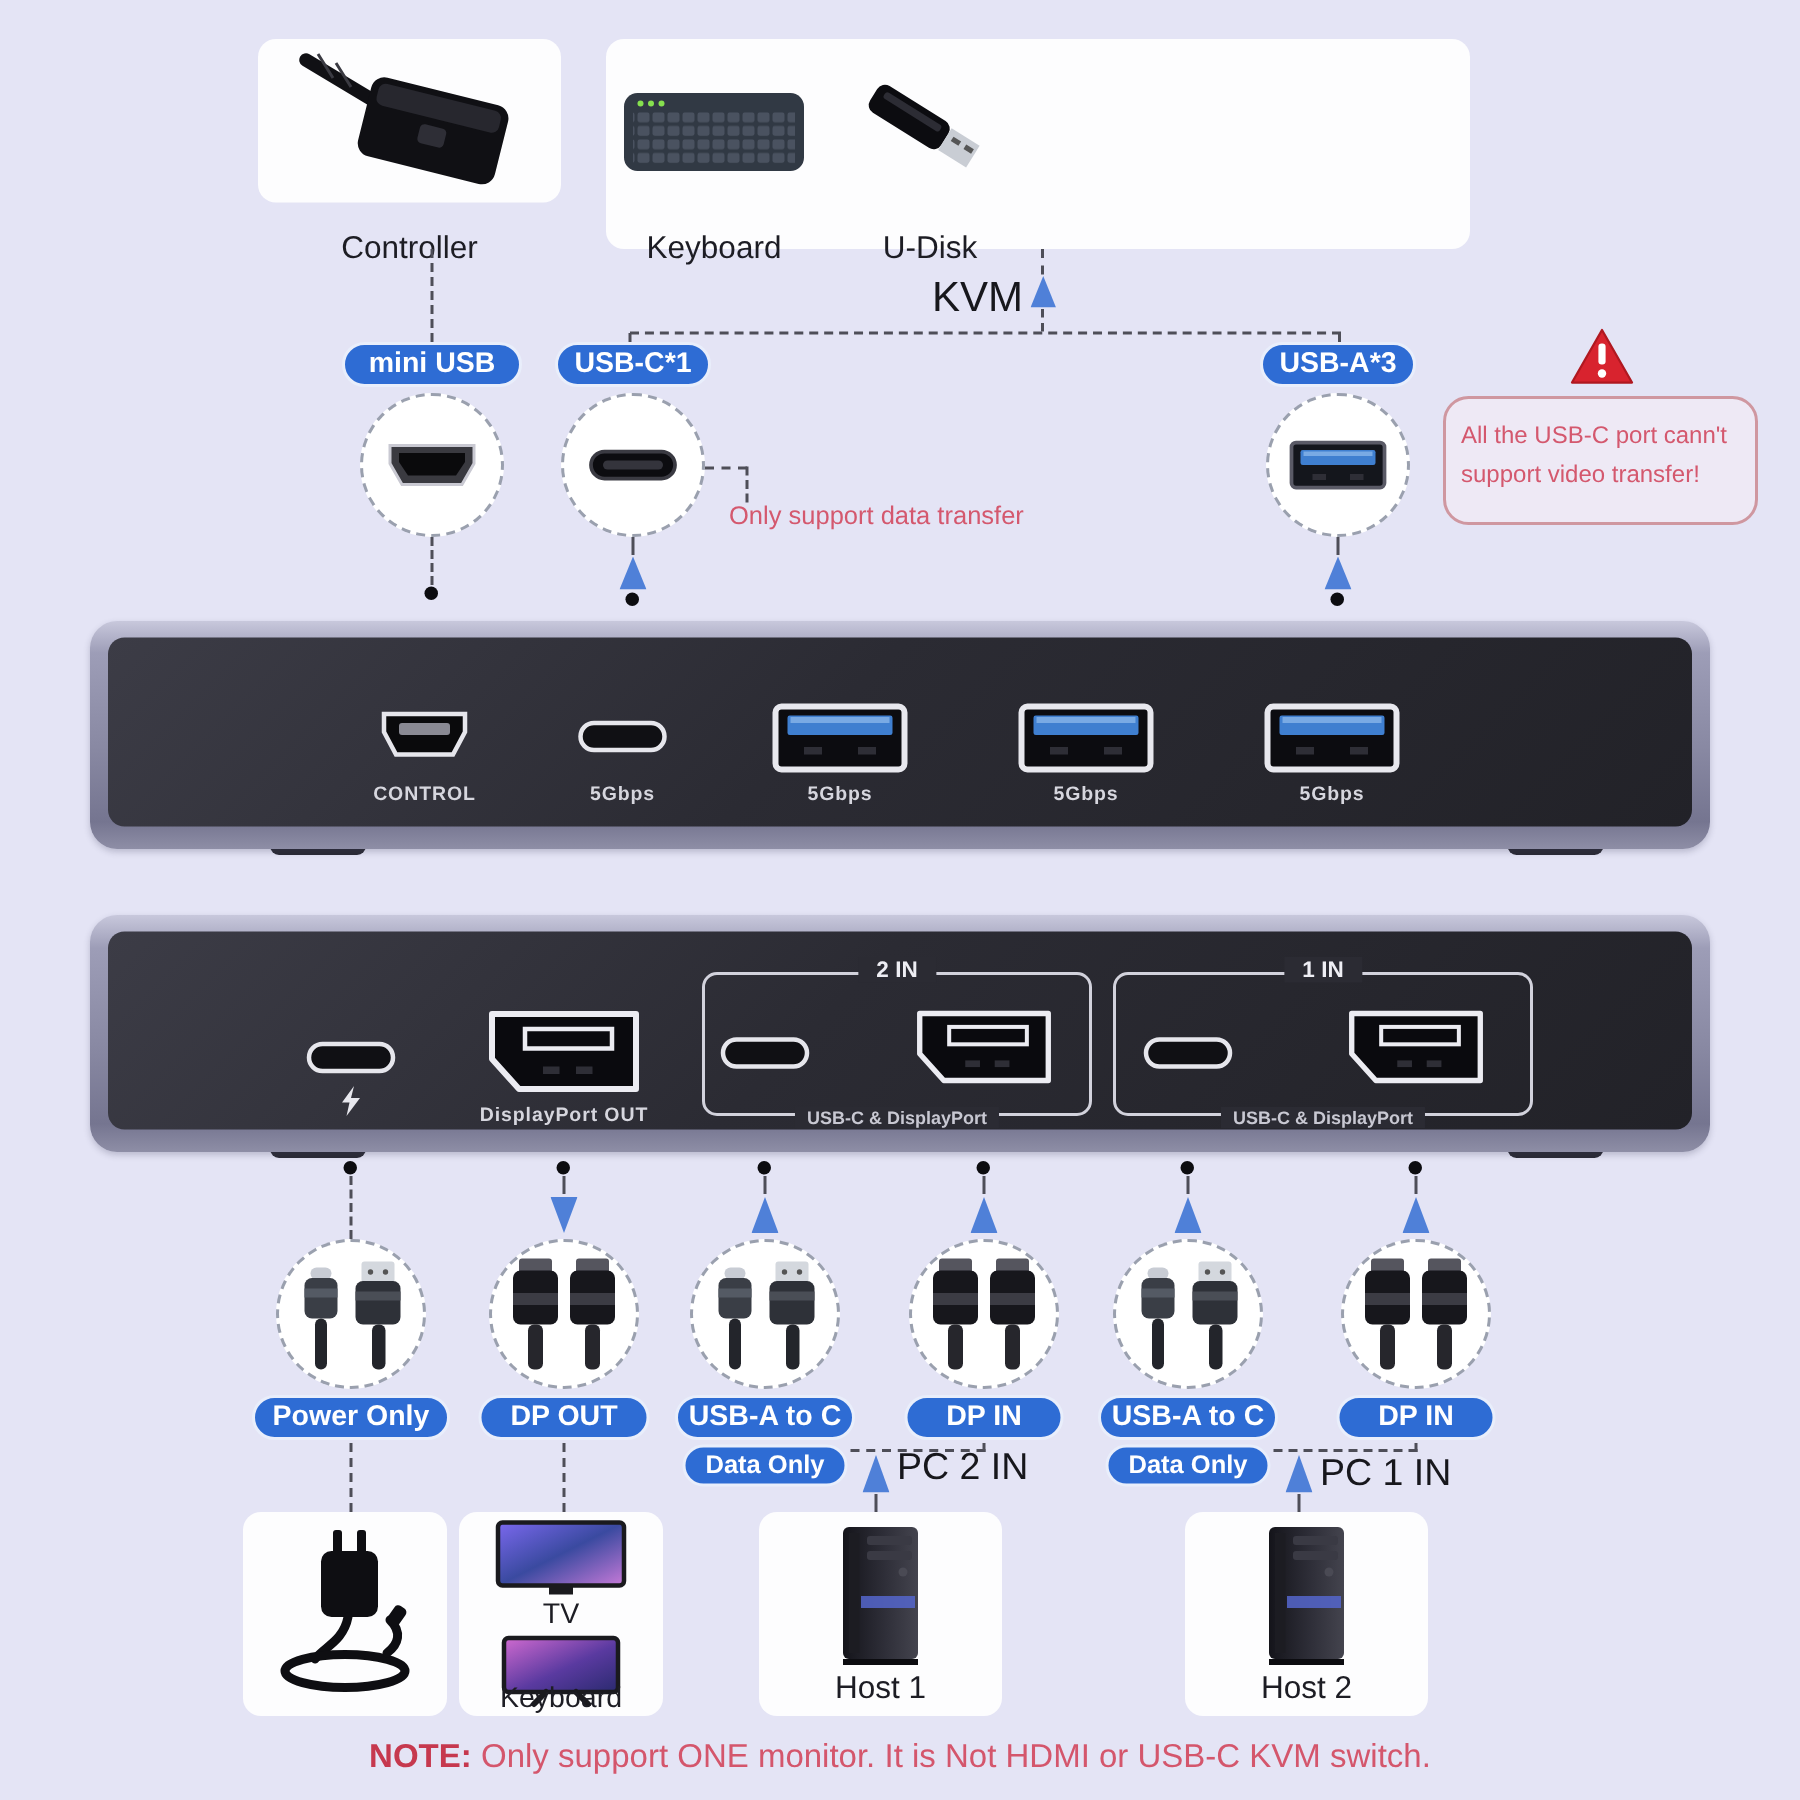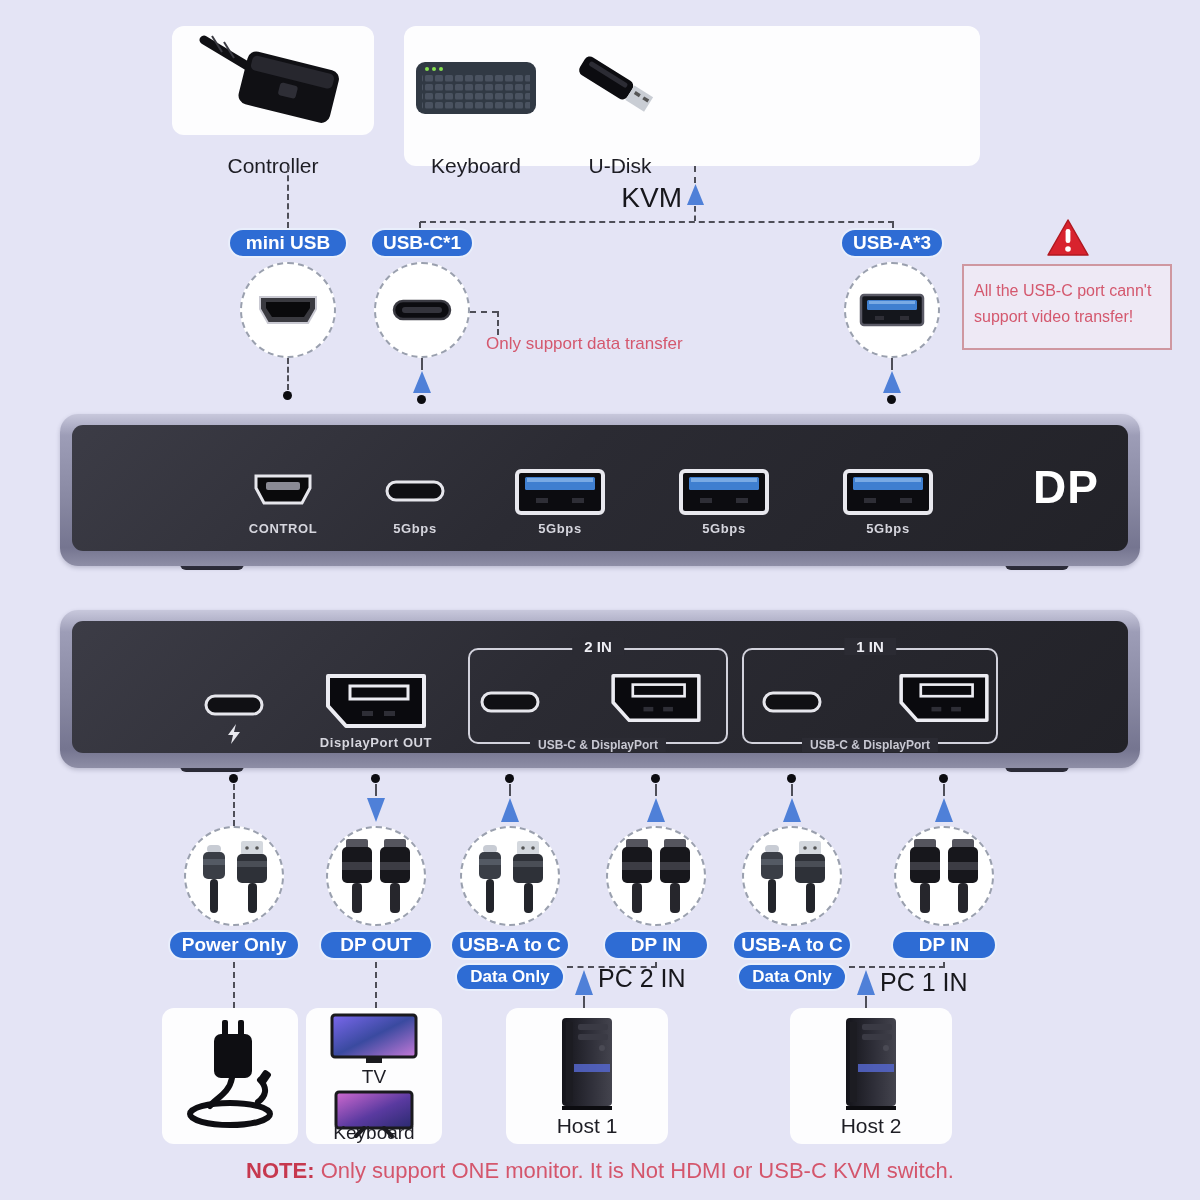--- a/index.html
+++ b/index.html
@@ -159,21 +159,21 @@
   <svg class="abs" style="left:883px;top:371px;" width="18" height="22" viewBox="0 0 18 22">
       <polygon points="9,0 18,22 0,22" fill="#4f80d8"></polygon>
     </svg>
   <div class="dot" style="left:887px;top:395px;"></div>
 
   <svg class="abs" style="left:1046px;top:218px;" width="44" height="40" viewBox="0 0 44 40">
     <path d="M22 2 L42 37 H2 Z" fill="#d8232e" stroke="#b01820" stroke-width="1.5" stroke-linejoin="round"></path>
     <rect x="19.6" y="11" width="4.8" height="14" rx="2.2" fill="#fff"></rect>
     <circle cx="22" cy="31" r="2.8" fill="#fff"></circle>
   </svg>
-  <div class="warnbox" style="left:962px;top:264px;width:210px;height:86px;">
+  <div class="warnbox" style="left:962px;top:264px;width:210px;height:86px;border-radius:17px;">
     <span>All the USB-C port cann't</span><br>
     <span>support video transfer!</span>
   </div>
 
   <div class="device-foot" style="left:180px;top:560px;"></div>
   <div class="device-foot" style="left:1005px;top:560px;"></div>
   <div class="device-outer" style="left:60px;top:414px;width:1080px;height:152px;"></div>
   <div class="device-inner" style="left:72px;top:425px;width:1056px;height:126px;"></div>
 
   <svg class="abs" style="left:252px;top:472px;" width="62" height="36" viewBox="0 0 62 36">
@@ -207,21 +207,20 @@
 
   <svg class="abs" style="left:842px;top:468px;" width="92" height="48" viewBox="0 0 92 48">
     <rect x="3" y="3" width="86" height="42" rx="4" fill="#0c0c10" stroke="#e8e8ee" stroke-width="4"></rect>
     <rect x="11" y="9" width="70" height="13" rx="1.5" fill="#3f7fd0"></rect>
     <rect x="13" y="10" width="66" height="4" fill="#79aae4"></rect>
     <rect x="22" y="30" width="12" height="5" fill="#2e2e36"></rect>
     <rect x="58" y="30" width="12" height="5" fill="#2e2e36"></rect>
   </svg>
   <div class="portlabel" style="left:828px;top:521px;">5Gbps</div>
 
-  <div class="dp-logo" style="left:1011px;top:460px;width:110px;">DP</div>
 
   <div class="device-foot" style="left:180px;top:762px;"></div>
   <div class="device-foot" style="left:1005px;top:762px;"></div>
   <div class="device-outer" style="left:60px;top:610px;width:1080px;height:158px;"></div>
   <div class="device-inner" style="left:72px;top:621px;width:1056px;height:132px;"></div>
 
   <svg class="abs" style="left:204px;top:694px;" width="60" height="22" viewBox="0 0 60 22">
     <rect x="2" y="2" width="56" height="18" rx="9" fill="#101014" stroke="#e6e6ec" stroke-width="3"></rect>
   </svg>
   <svg class="abs" style="left:227px;top:724px;" width="14" height="20" viewBox="0 0 14 20">
@@ -243,21 +242,21 @@
   <svg class="abs" style="left:480px;top:691px;" width="60" height="22" viewBox="0 0 60 22">
     <rect x="2" y="2" width="56" height="18" rx="9" fill="#101014" stroke="#e6e6ec" stroke-width="3"></rect>
   </svg>
   <svg class="abs" style="left:606px;top:671px;" width="100" height="54" viewBox="0 0 112 58">
     <polygon points="8,4 104,4 104,54 26,54 8,34" fill="#0a0a0e" stroke="#ececf2" stroke-width="4" stroke-linejoin="round"></polygon>
     <rect x="30" y="14" width="58" height="13" fill="#0a0a0e" stroke="#ececf2" stroke-width="3"></rect>
     <rect x="42" y="39" width="11" height="5" fill="#2e2e36"></rect>
     <rect x="64" y="39" width="11" height="5" fill="#2e2e36"></rect>
   </svg>
 
-  <div class="group" style="left:742px;top:648px;width:256px;height:96px;">
+  <div class="group" style="left:742px;top:648px;width:280px;height:96px;">
     <div class="group-title">1 IN</div>
     <div class="group-sub">USB-C &amp; DisplayPort</div>
   </div>
   <svg class="abs" style="left:762px;top:691px;" width="60" height="22" viewBox="0 0 60 22">
     <rect x="2" y="2" width="56" height="18" rx="9" fill="#101014" stroke="#e6e6ec" stroke-width="3"></rect>
   </svg>
   <svg class="abs" style="left:894px;top:671px;" width="100" height="54" viewBox="0 0 112 58">
     <polygon points="8,4 104,4 104,54 26,54 8,34" fill="#0a0a0e" stroke="#ececf2" stroke-width="4" stroke-linejoin="round"></polygon>
     <rect x="30" y="14" width="58" height="13" fill="#0a0a0e" stroke="#ececf2" stroke-width="3"></rect>
     <rect x="42" y="39" width="11" height="5" fill="#2e2e36"></rect>

